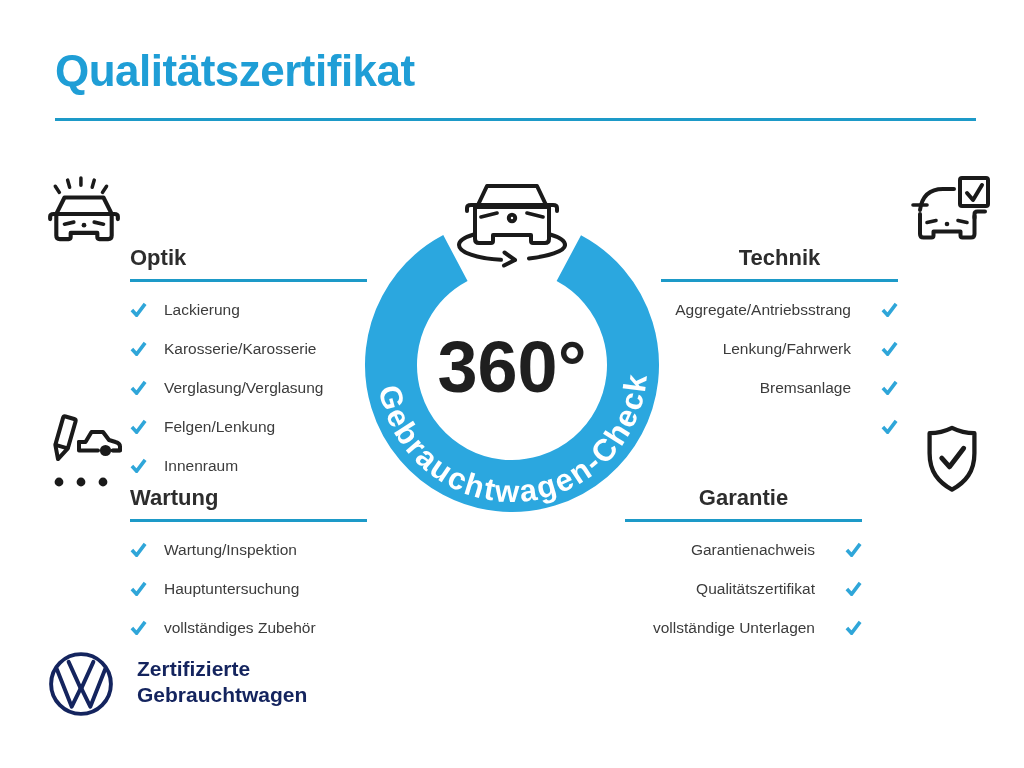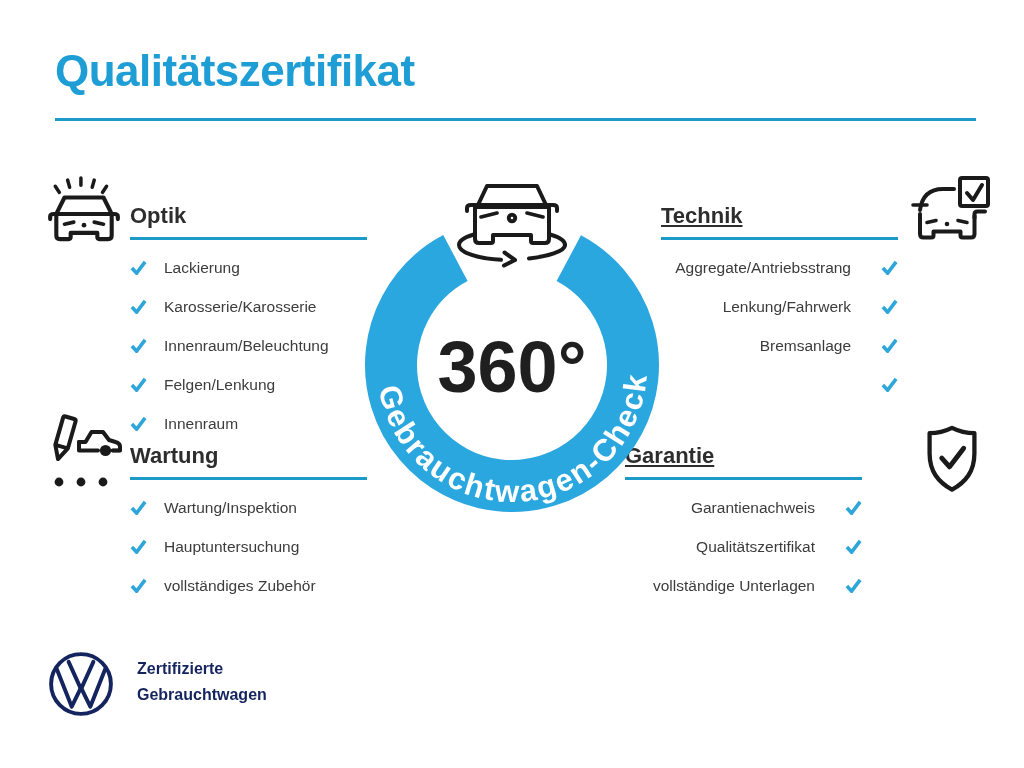--- a/index.html
+++ b/index.html
@@ -10,22 +10,22 @@
   
   .page-title{
     position:absolute;left:55px;top:46px;margin:0;
     font-size:44px;font-weight:bold;color:#1f9ed6;letter-spacing:-0.5px;
   }
   .title-rule{
     position:absolute;left:55px;top:118px;width:921px;height:3px;background:#1d9ac8;
   }
   
   .sec{position:absolute;width:237px;}
-  .sec-title{font-size:22px;font-weight:bold;color:#2d2d2d;line-height:26px;display:block;}
-  .sec.right .sec-title{text-align:left;text-decoration:underline;}
+  .sec-title{font-size:22px;font-weight:bold;color:#2d2d2d;line-height:26px;display:block;margin-top:42px;}
+  .sec.right .sec-title{text-align:center;}
   .sec-rule{height:3px;background:#1d9ac8;margin-top:8px;}
   .sec-list{list-style:none;margin:16px 0 0 0;padding:0;}
   .sec-list li{
     display:flex;align-items:center;height:23px;
     font-size:15.5px;color:#3c3c3c;margin-top:16px;
   }
   .sec.left  .sec-list li{justify-content:flex-start;}
   .sec.right .sec-list li{justify-content:flex-end;gap:15px;}
   .check{width:17px;height:15px;flex:0 0 17px;display:inline-block;}
   .sec.left  .check{margin-right:17px;}
@@ -39,21 +39,21 @@
   .icon-optik   {left:44px;top:176px;width:80px;height:80px;}
   .icon-technik {left:910px;top:174px;width:82px;height:80px;}
   .icon-wartung {left:44px;top:412px;width:84px;height:82px;}
   .icon-garantie{left:914px;top:420px;width:76px;height:78px;}
   
   .center-graphic{position:absolute;left:357px;top:155px;width:310px;height:370px;}
   
   .vw-logo{position:absolute;left:48px;top:651px;width:66px;height:66px;}
   .brand-text{
     position:absolute;left:137px;top:656px;
-    font-size:16px;font-weight:bold;color:#14245e;line-height:26px;
+    font-size:21px;font-weight:bold;color:#14245e;line-height:26px;
   }
 </style>
 </head>
 <body>
 
 <div class="canvas">
 
   <svg width="0" height="0" style="position:absolute" aria-hidden="true">
     <defs>
       <g id="chk">
@@ -125,21 +125,21 @@
       <li>
           <svg class="check" viewBox="0 0 18 15">
             <use href="#chk"></use>
           </svg>
           <span>Karosserie/Karosserie</span>
         </li>
       <li>
           <svg class="check" viewBox="0 0 18 15">
             <use href="#chk"></use>
           </svg>
-          <span>Innenraum/Beleuchtung</span>
+          <span>Verglasung/Verglasung</span>
         </li>
       <li>
           <svg class="check" viewBox="0 0 18 15">
             <use href="#chk"></use>
           </svg>
           <span>Felgen/Lenkung</span>
         </li>
       <li>
           <svg class="check" viewBox="0 0 18 15">
             <use href="#chk"></use>

